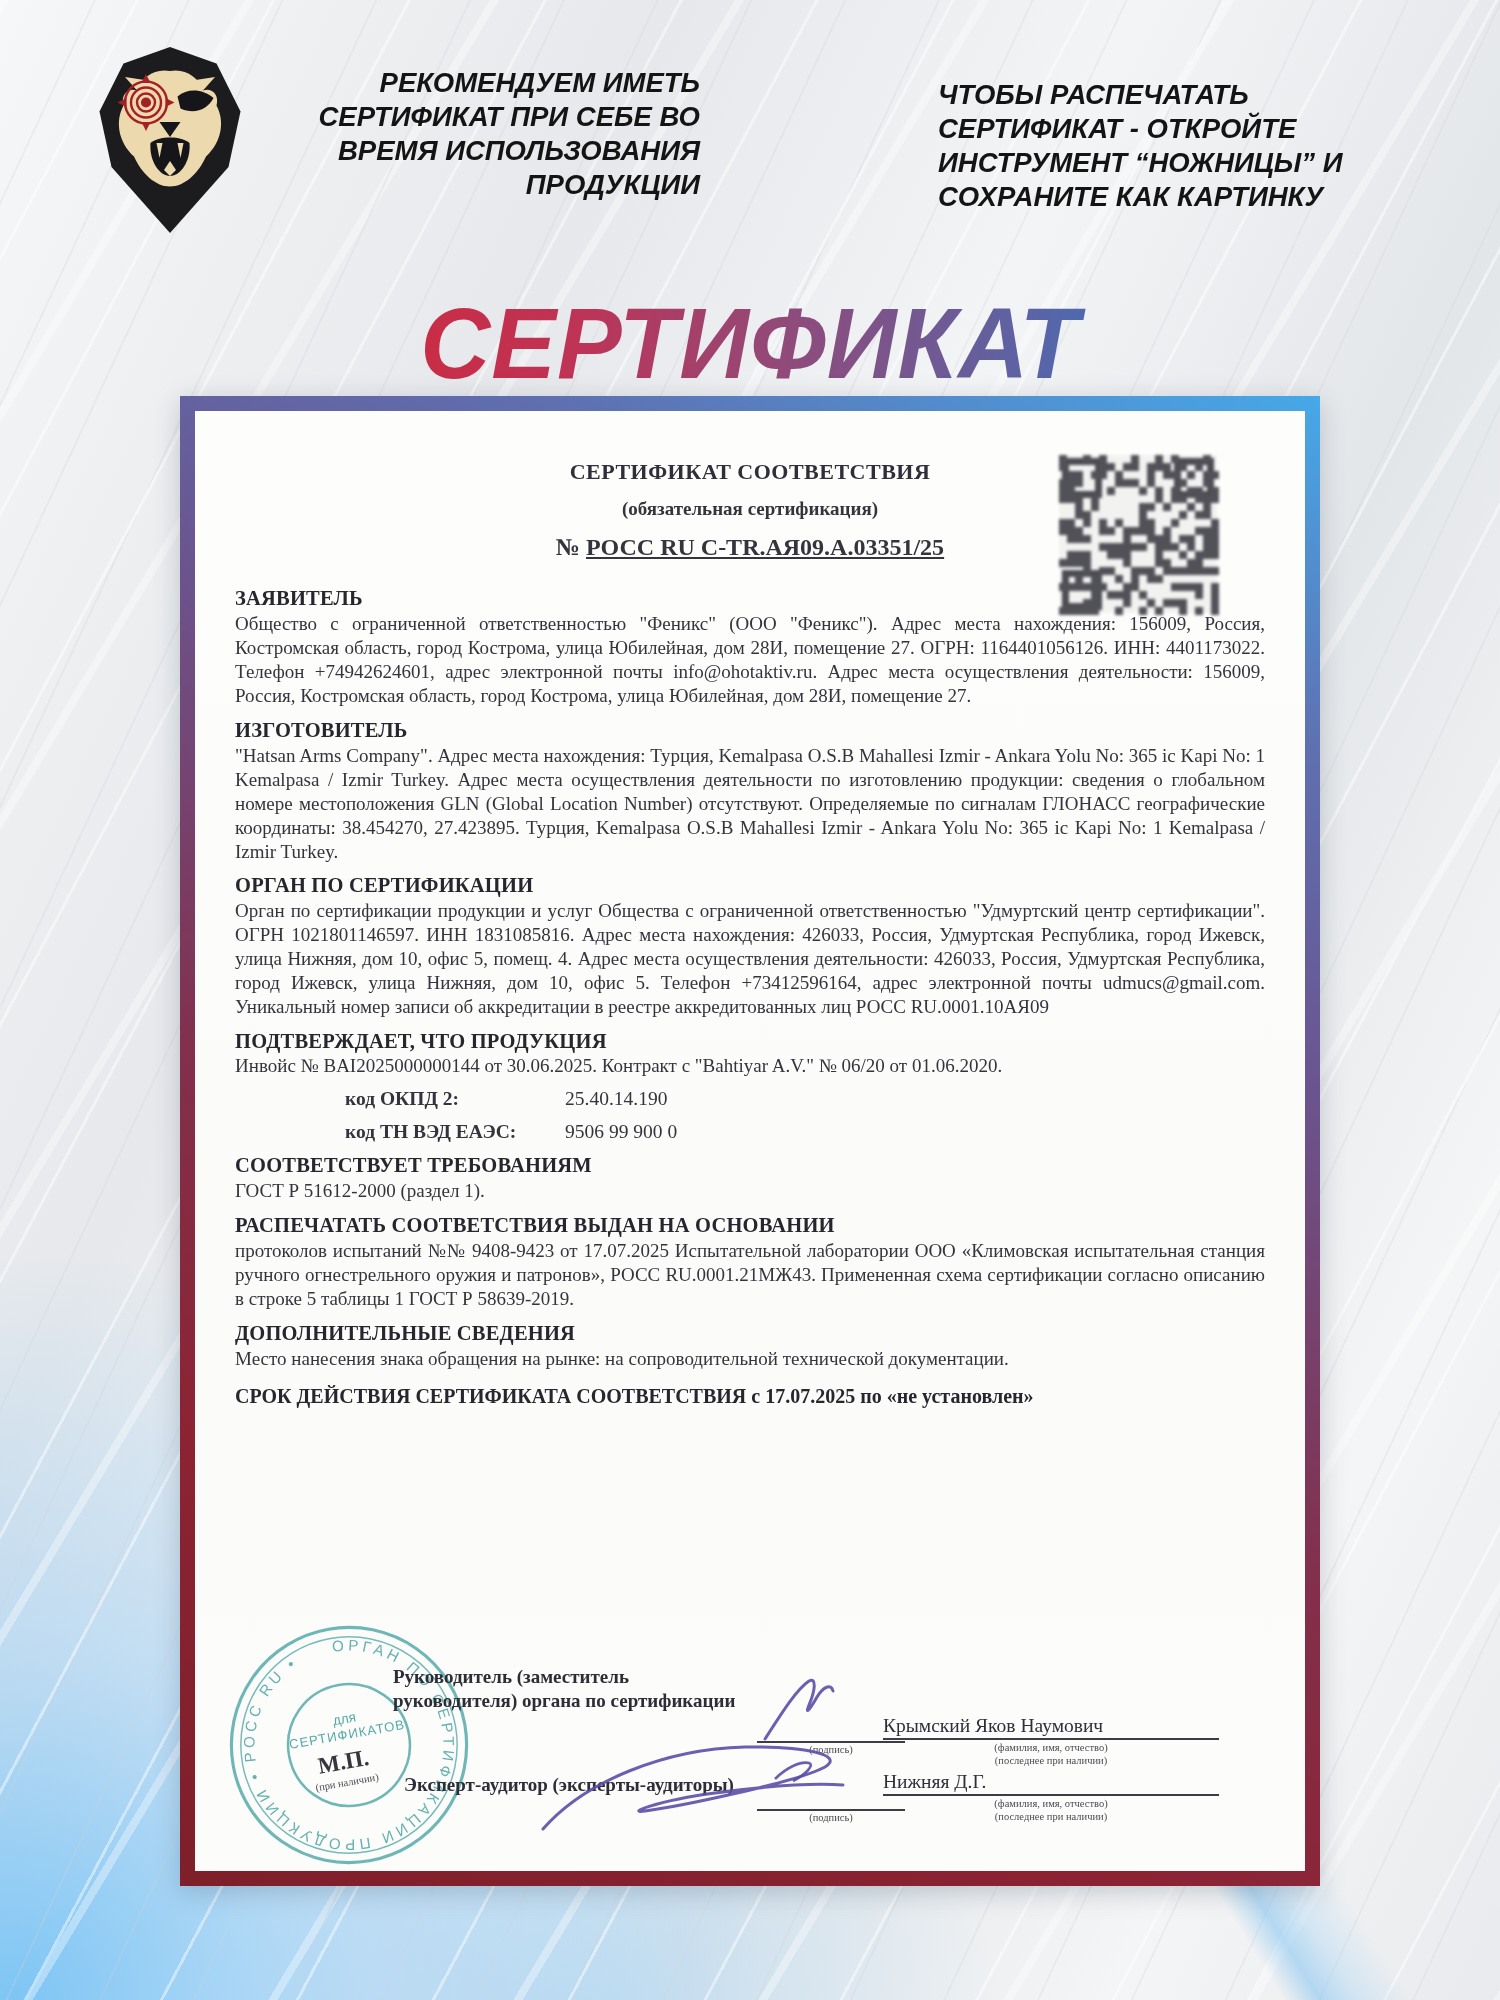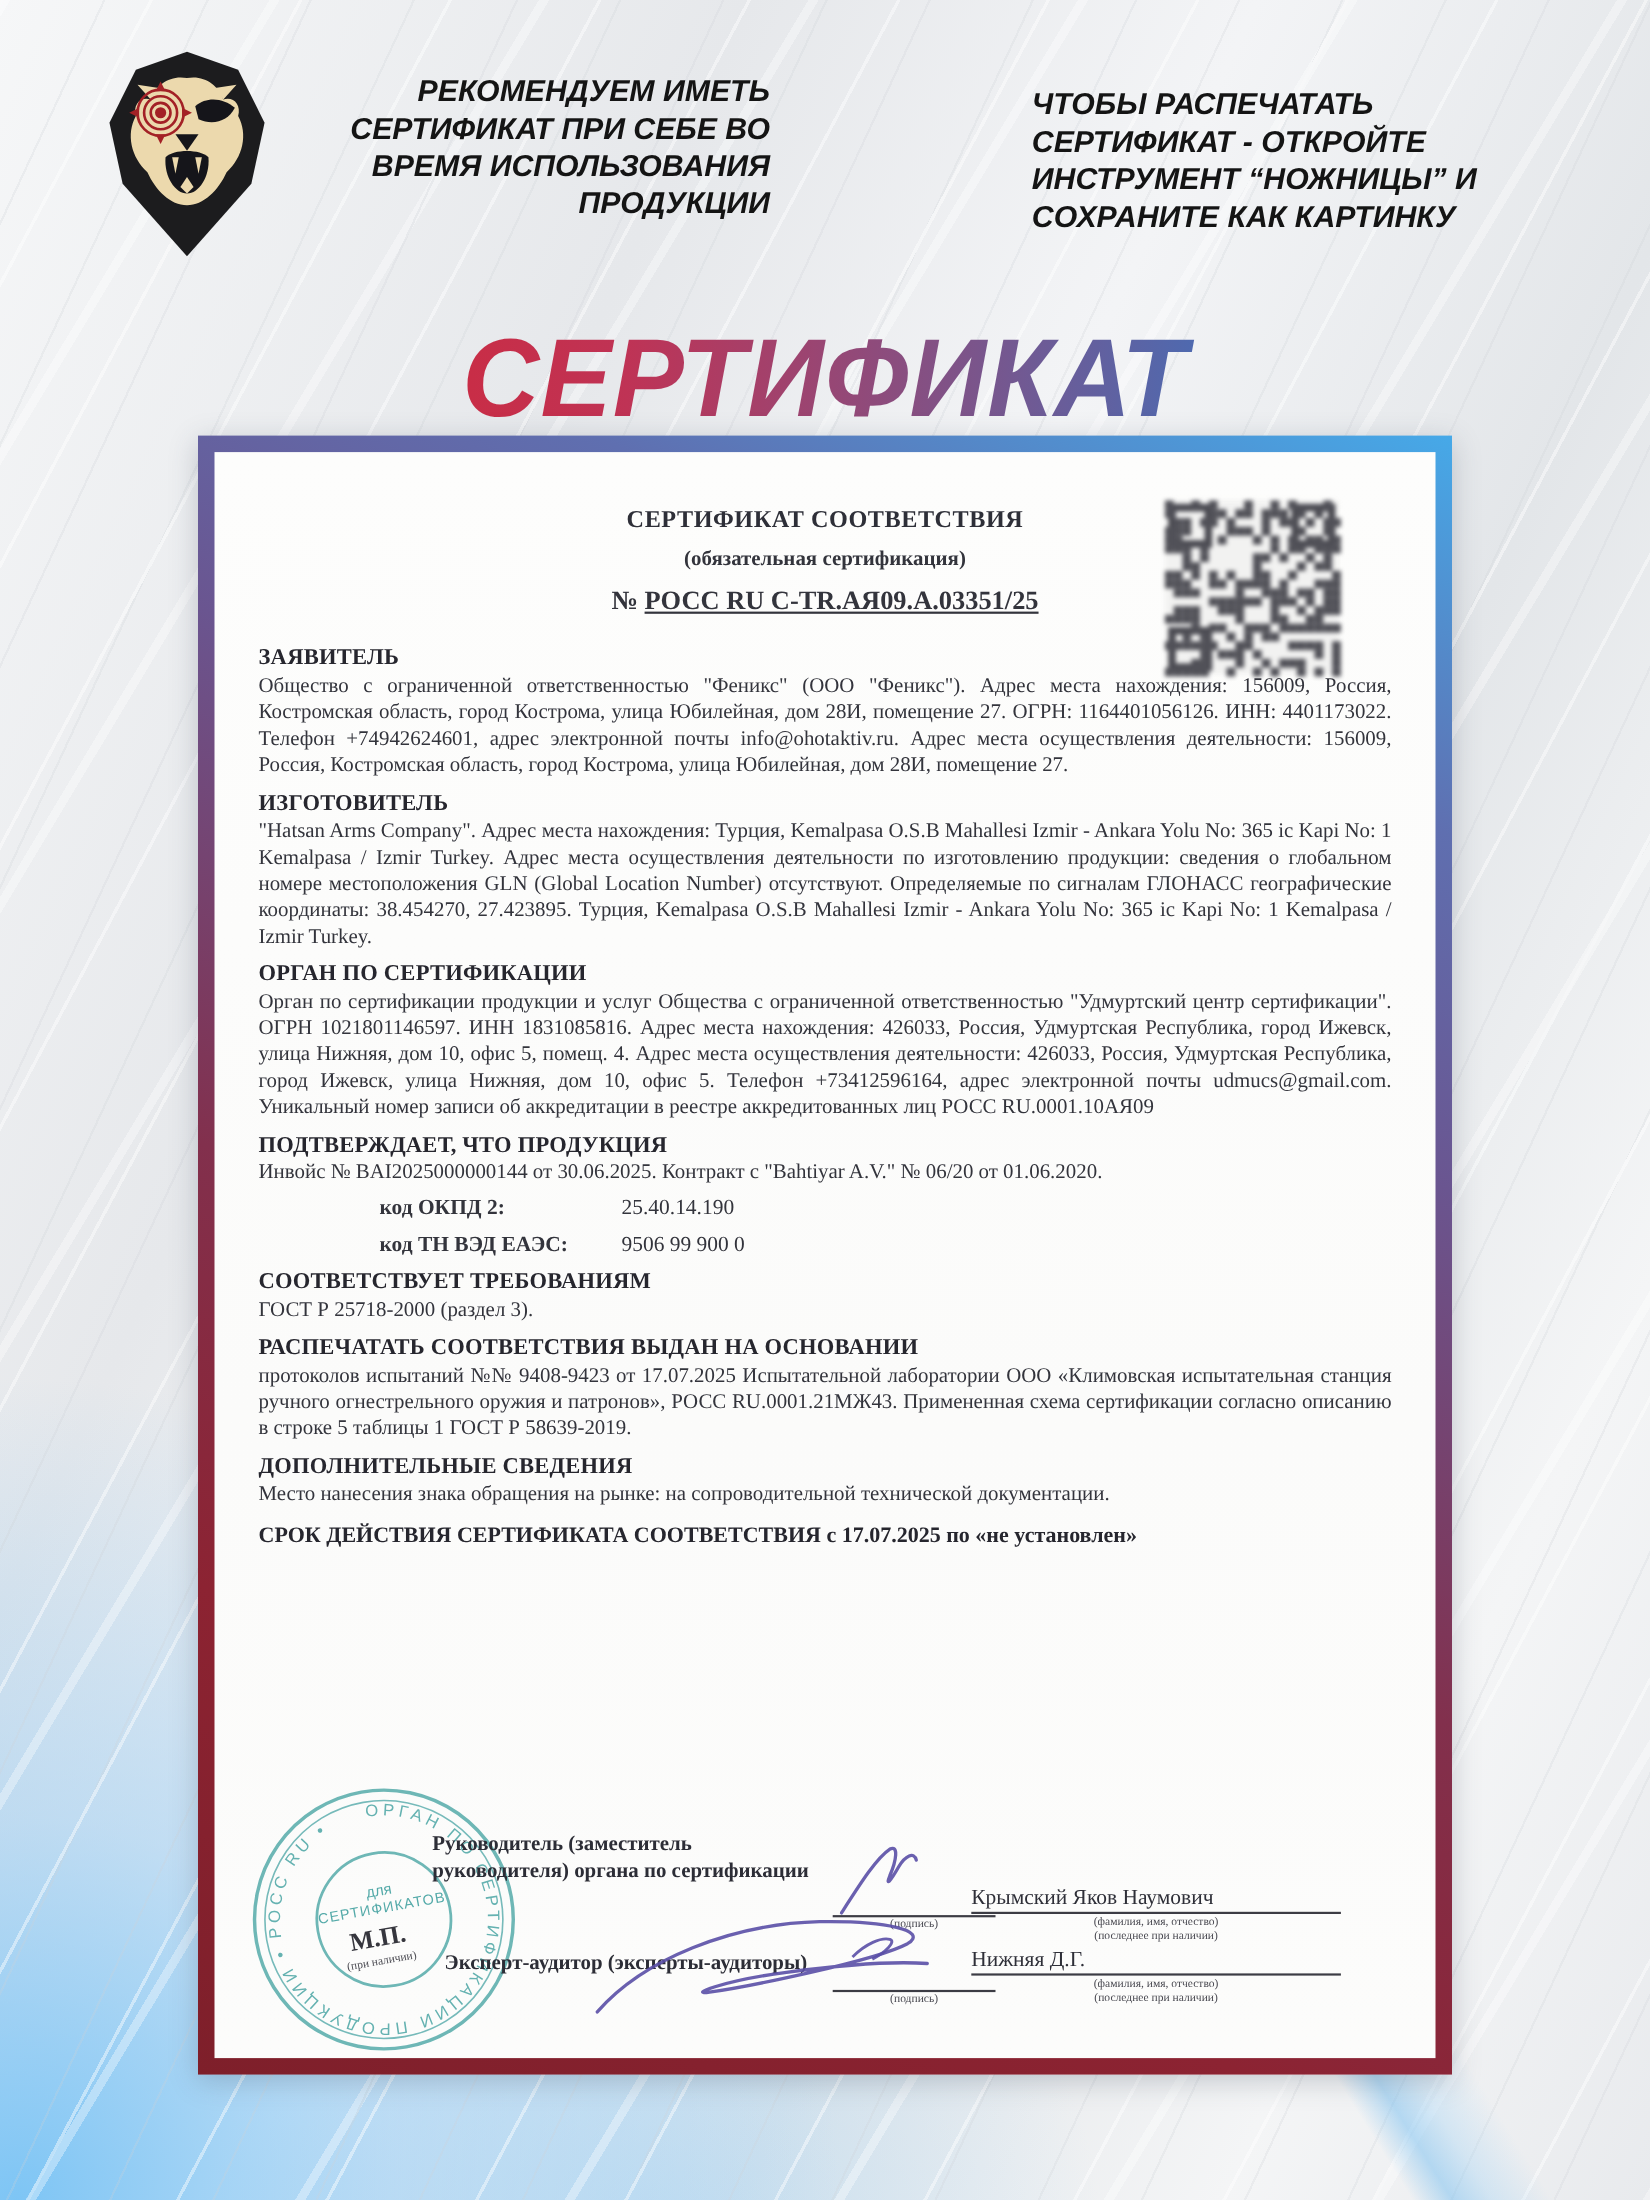--- a/index.html
+++ b/index.html
@@ -355,21 +355,21 @@
       <span class="lbl">код ОКПД 2:</span>
       <span class="val">25.40.14.190</span>
     </div>
     <div class="code-row">
       <span class="lbl">код ТН ВЭД ЕАЭС:</span>
       <span class="val">9506 99 900 0</span>
     </div>
 
     <div class="sec">
       <div class="sec-h">СООТВЕТСТВУЕТ ТРЕБОВАНИЯМ</div>
-      <div class="sec-b" style="text-align:left;">ГОСТ Р 25718-2000 (раздел 3).</div>
+      <div class="sec-b" style="text-align:left;">ГОСТ Р 51612-2000 (раздел 1).</div>
     </div>
 
     <div class="sec">
       <div class="sec-h">РАСПЕЧАТАТЬ СООТВЕТСТВИЯ ВЫДАН НА ОСНОВАНИИ</div>
       <div class="sec-b">протоколов испытаний №№ 9408-9423 от 17.07.2025 Испытательной лаборатории ООО «Климовская испытательная станция ручного огнестрельного оружия и патронов», РОСС RU.0001.21МЖ43. Примененная схема сертификации согласно описанию в строке 5 таблицы 1 ГОСТ Р 58639-2019.</div>
     </div>
 
     <div class="sec">
       <div class="sec-h">ДОПОЛНИТЕЛЬНЫЕ СВЕДЕНИЯ</div>
       <div class="sec-b" style="text-align:left;">Место нанесения знака обращения на рынке: на сопроводительной технической документации.</div>

